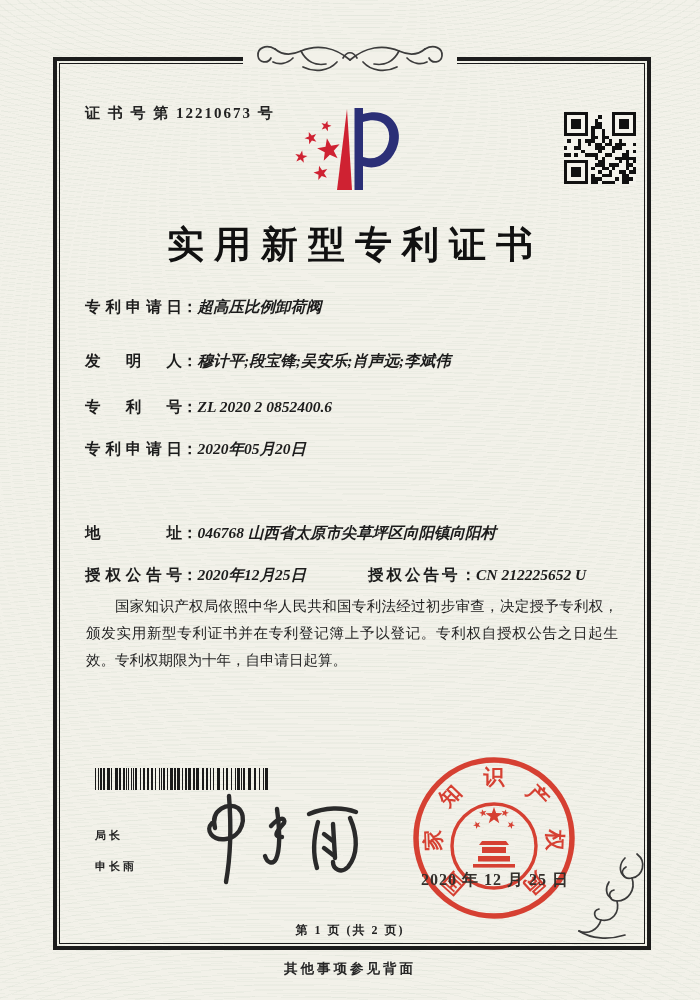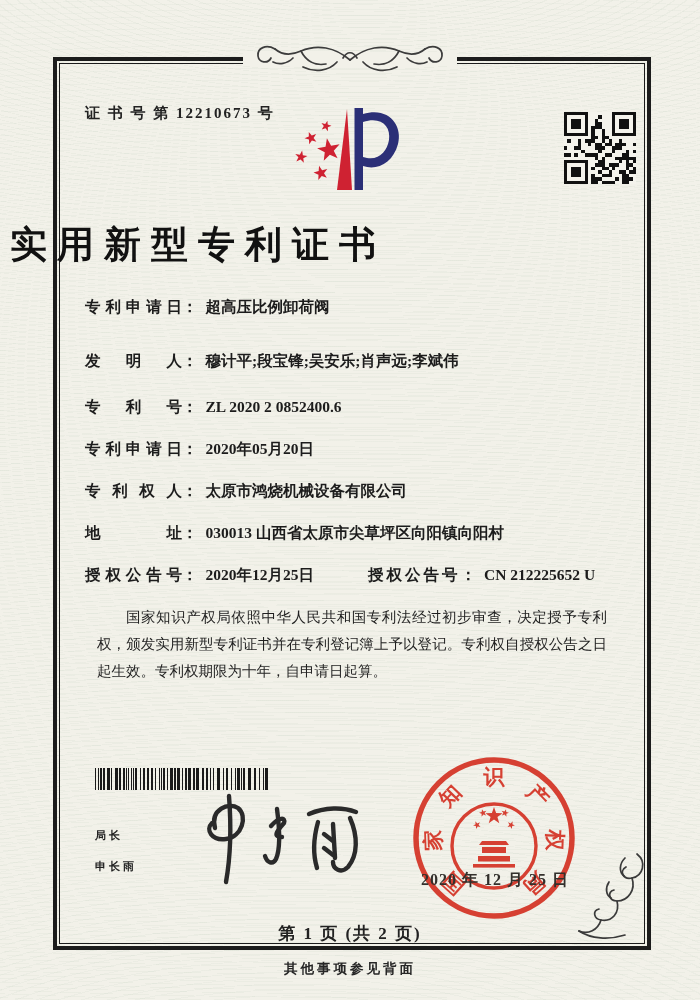--- a/index.html
+++ b/index.html
@@ -24,58 +24,58 @@
     border:1px solid #1c1c1c;
   }
   .cert-no{
     position:absolute;left:85px;top:104px;
     font-size:15px;letter-spacing:2px;font-weight:600;color:#222;
   }
   .logo{position:absolute;left:288px;top:100px;width:124px;height:104px;}
   .qr{position:absolute;left:564px;top:112px;width:72px;height:72px;}
   .title{
     position:absolute;left:0;top:220px;width:700px;
-    text-align:left;font-size:37px;font-weight:900;
+    text-align:center;font-size:37px;font-weight:900;
     letter-spacing:10px;text-indent:10px;color:#111;
   }
   .field-row{
     position:absolute;left:85px;
     font-size:15.5px;font-weight:600;color:#1c1c1c;line-height:22px;white-space:nowrap;
   }
   .flabel{
     display:inline-block;width:97px;
     text-align:justify;text-align-last:justify;
     vertical-align:bottom;
   }
   .colon{display:inline-block;}
-  .fvalue{margin-left:8px;}
+  .fvalue{margin-left:0;font-style:italic;}
   .r1{top:296px}.r2{top:350px}.r3{top:396px}.r4{top:438px}.r5{top:480px}.r6{top:522px}.r7{top:564px}
   .grant-no-cell{position:absolute;left:283px;top:0;}
   .grant-no-cell .flabel2{letter-spacing:3px;}
   .body-text{
     position:absolute;left:85px;top:592px;width:534px;
     font-size:14.5px;line-height:1.85;color:#1f1f1f;
     text-align:justify;
   }
-  .body-text p{margin:12px;text-indent:2em;}
+  .body-text p{margin:1px;text-indent:2em;}
   .barcode{position:absolute;left:95px;top:768px;width:176px;height:22px;}
   .signer{
     position:absolute;left:95px;top:820px;
     font-size:11px;letter-spacing:3px;font-weight:600;color:#222;line-height:31px;
   }
   .signature{position:absolute;left:185px;top:792px;width:195px;height:100px;}
   .seal{position:absolute;left:408px;top:752px;width:172px;height:172px;opacity:0.93;}
   .seal-date{
     position:absolute;left:420px;top:870px;width:150px;text-align:center;
     font-size:16px;font-weight:700;color:#33302c;letter-spacing:1px;white-space:nowrap;
   }
   .corner-ornament{position:absolute;left:575px;top:850px;width:72px;height:97px;}
   .page-indicator{
     position:absolute;left:0;top:922px;width:700px;text-align:center;
-    font-size:17px;font-weight:600;color:#222;letter-spacing:2px;
+    font-size:12px;font-weight:600;color:#222;letter-spacing:2px;
   }
   .footer-note{
     position:absolute;left:0;top:960px;width:700px;text-align:center;
     font-size:13.5px;font-weight:600;color:#262626;letter-spacing:3px;font-family:Liberation Mono, monospace;
   }
   .top-flourish{position:absolute;left:215px;top:36px;width:270px;height:48px;}
 </style>
 </head>
 <body>
 
@@ -345,25 +345,22 @@
   </div>
   <div class="field-row r2">
     <span class="flabel">发明人</span><span class="colon">：</span><span class="fvalue">穆计平;段宝锋;吴安乐;肖声远;李斌伟</span>
   </div>
   <div class="field-row r3">
     <span class="flabel">专利号</span><span class="colon">：</span><span class="fvalue">ZL 2020 2 0852400.6</span>
   </div>
   <div class="field-row r4">
     <span class="flabel">专利申请日</span><span class="colon">：</span><span class="fvalue">2020年05月20日</span>
   </div>
-  <div class="field-row r5">
-    <span class="flabel">专利权人</span><span class="colon">：</span><span class="fvalue">太原市鸿烧机械设备有限公司</span>
-  </div>
   <div class="field-row r6">
-    <span class="flabel">地址</span><span class="colon">：</span><span class="fvalue">030013 山西省太原市尖草坪区向阳镇向阳村</span>
+    <span class="flabel">地址</span><span class="colon">：</span><span class="fvalue">046768 山西省太原市尖草坪区向阳镇向阳村</span>
   </div>
   <div class="field-row r7">
     <span class="flabel">授权公告号</span><span class="colon">：</span><span class="fvalue">2020年12月25日</span>
     <span class="grant-no-cell">
       <span class="flabel2">授权公告号</span><span class="colon">：</span><span class="fvalue">CN 212225652 U</span>
     </span>
   </div>
 
   <div class="body-text">
     <p>国家知识产权局依照中华人民共和国专利法经过初步审查，决定授予专利权，颁发实用新型专利证书并在专利登记簿上予以登记。专利权自授权公告之日起生效。专利权期限为十年，自申请日起算。</p>

